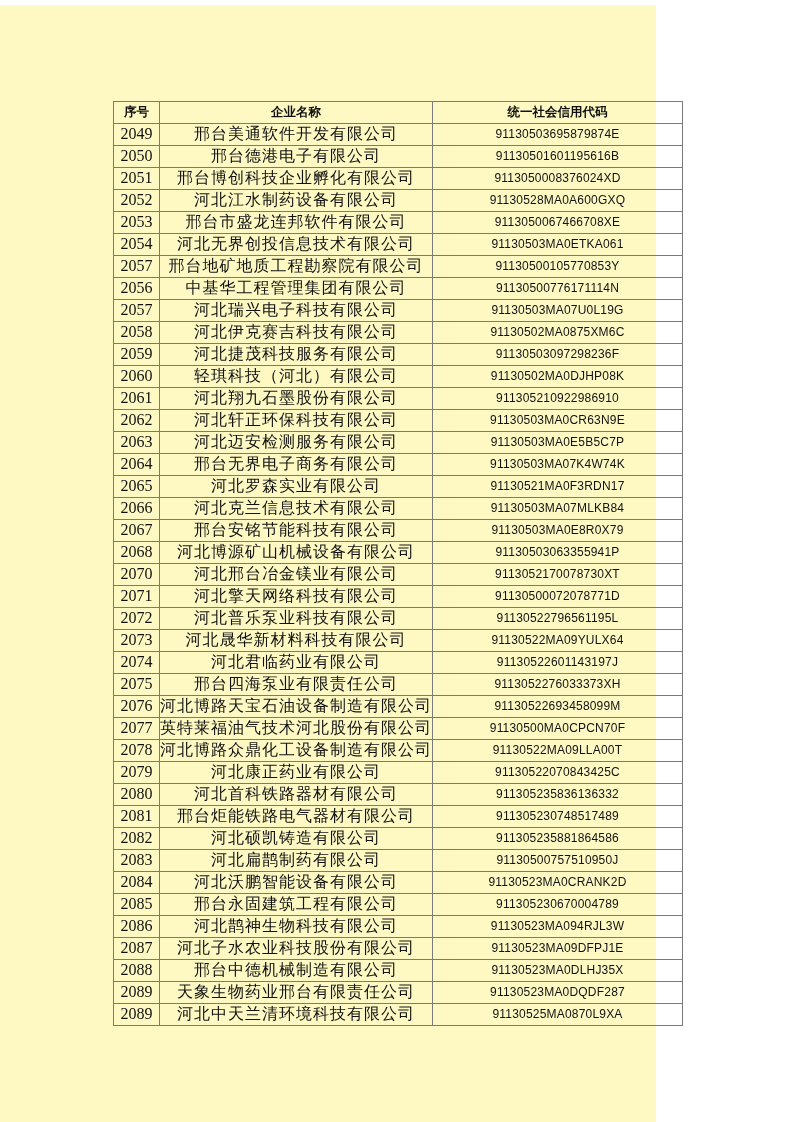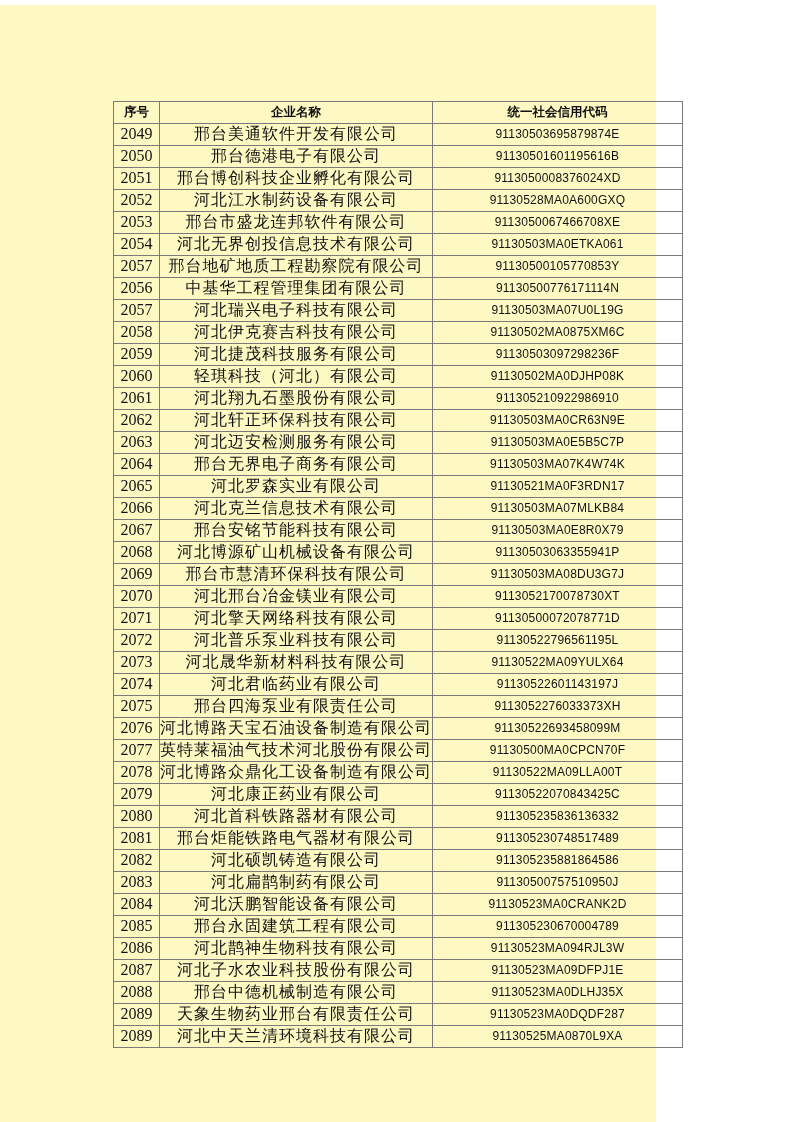--- a/index.html
+++ b/index.html
@@ -132,25 +132,20 @@
           <td class="num">2067</td>
           <td class="name">邢台安铭节能科技有限公司</td>
           <td class="code">91130503MA0E8R0X79</td>
         </tr>
         <tr>
           <td class="num">2068</td>
           <td class="name">河北博源矿山机械设备有限公司</td>
           <td class="code">91130503063355941P</td>
         </tr>
         <tr>
-          <td class="num">2069</td>
-          <td class="name">邢台市慧清环保科技有限公司</td>
-          <td class="code">91130503MA08DU3G7J</td>
-        </tr>
-        <tr>
           <td class="num">2070</td>
           <td class="name">河北邢台冶金镁业有限公司</td>
           <td class="code">9113052170078730XT</td>
         </tr>
         <tr>
           <td class="num">2071</td>
           <td class="name">河北擎天网络科技有限公司</td>
           <td class="code">91130500072078771D</td>
         </tr>
         <tr>

